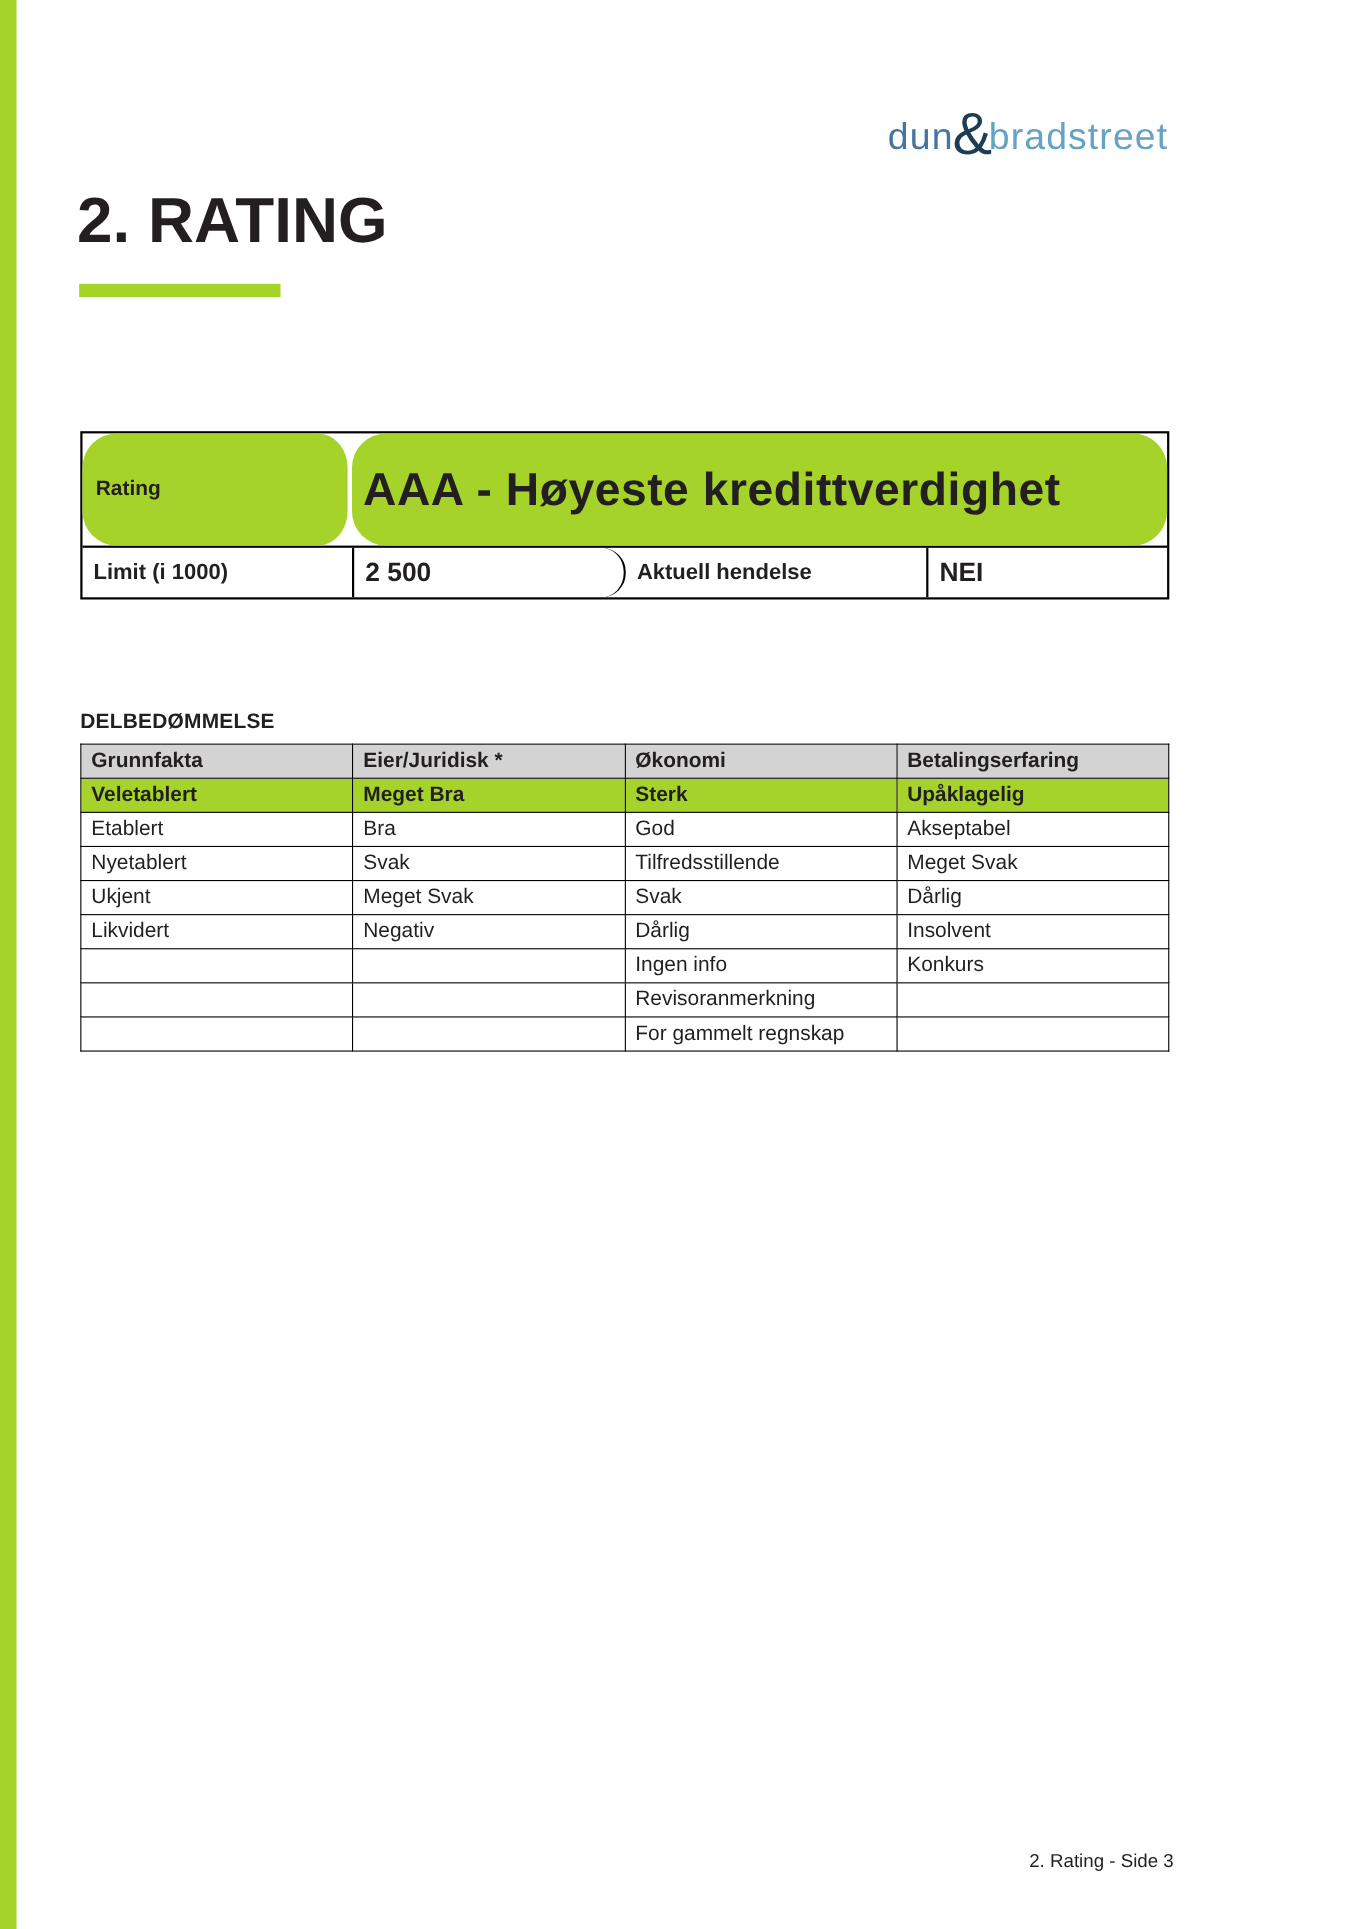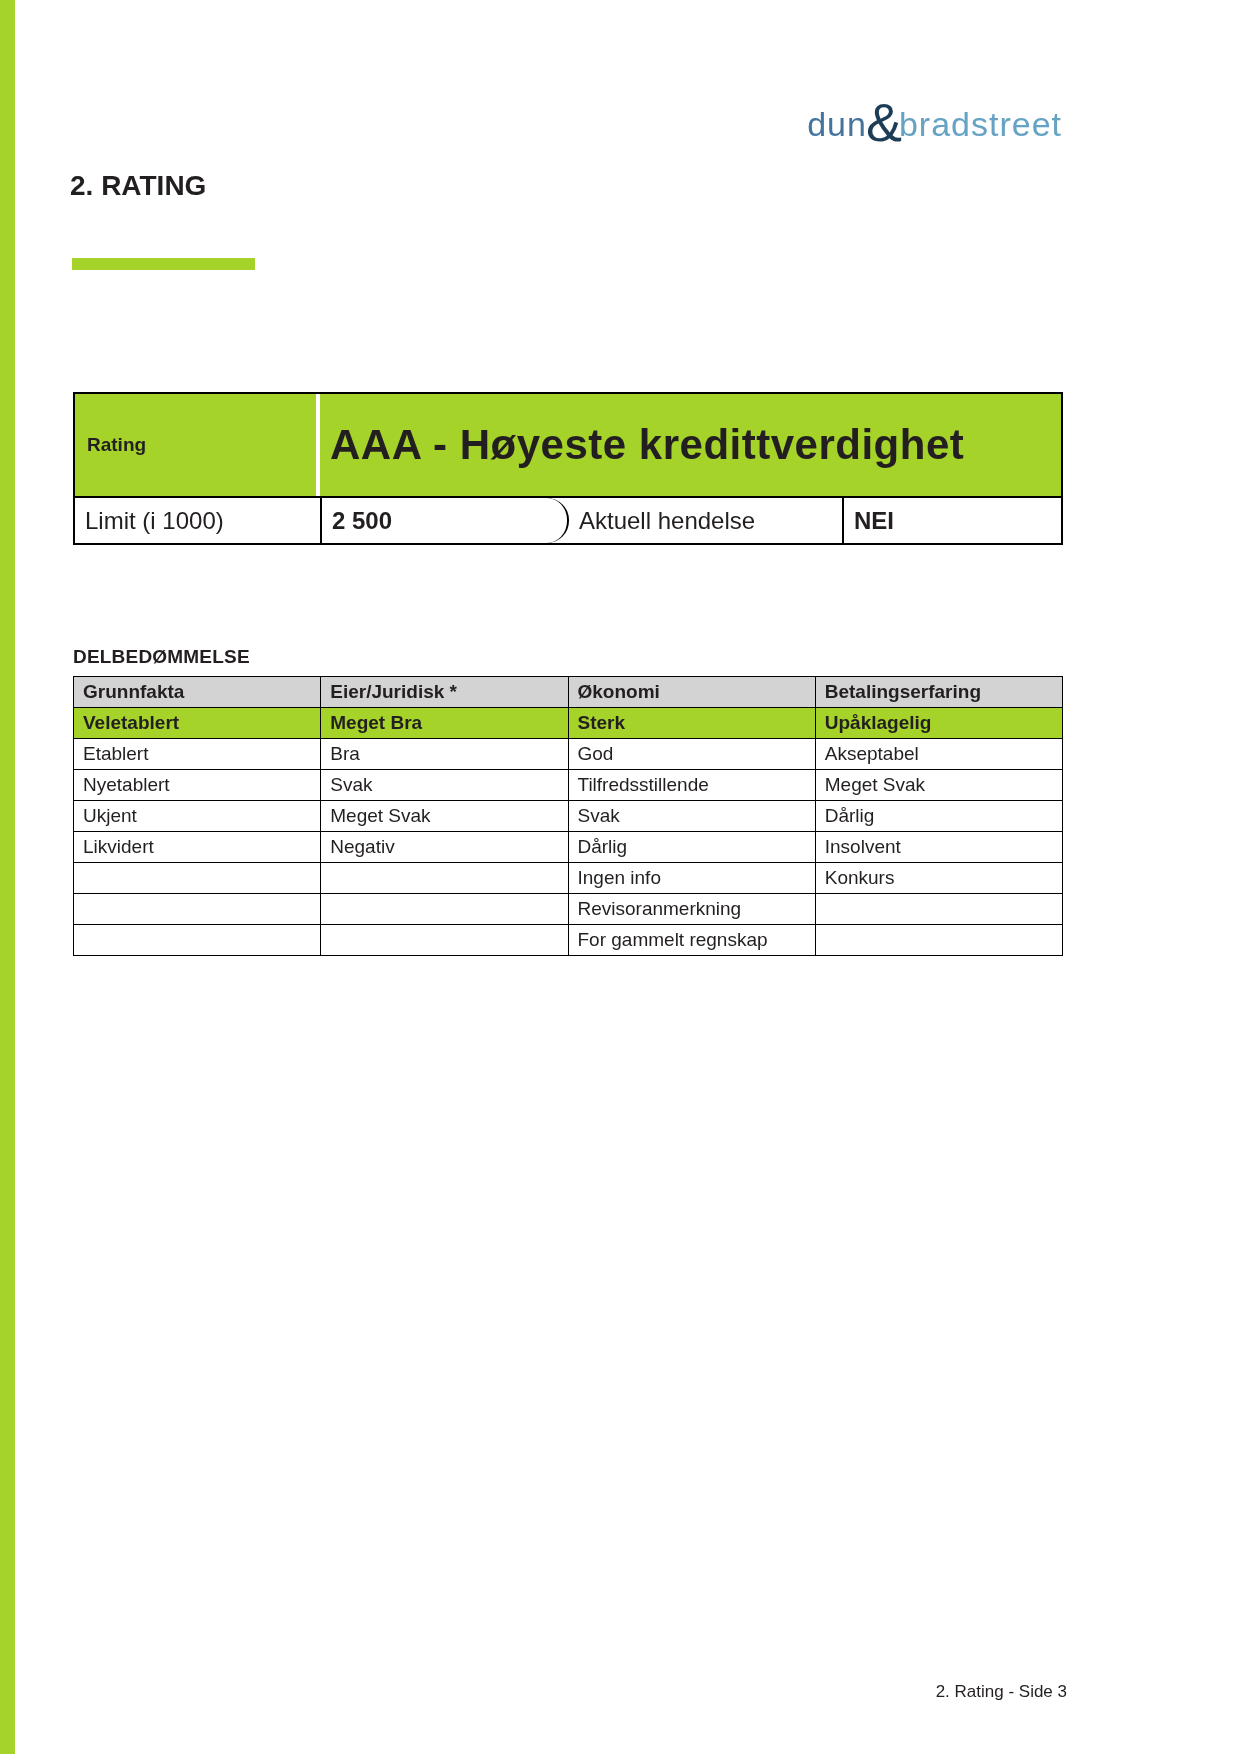--- a/index.html
+++ b/index.html
@@ -25,42 +25,42 @@
   .logo .dun{color:var(--logo-dun);}
   .logo .brad{color:var(--logo-brad);}
   .logo .amp{
     font-size:54px;font-weight:400;color:var(--logo-amp);
     position:relative;top:5px;margin:0 -3px 0 -1px;line-height:0;
   }
 
   
   .page-title{
     position:absolute;top:172px;left:70px;margin:0;
-    font-size:28px;font-weight:700;letter-spacing:0px;line-height:1;
+    font-size:58px;font-weight:700;letter-spacing:0px;line-height:1;
   }
   .title-underline{position:absolute;top:258px;left:72px;width:183px;height:12px;background:var(--lime);}
 
   
   .rating-table{
     position:absolute;top:392px;left:73px;width:990px;
     border:2px solid #000;box-sizing:border-box;background:#fff;
   }
   .rating-row1{display:flex;height:102px;}
-  .rating-row1 .cell{background:var(--lime);display:flex;align-items:center;box-sizing:border-box;}
+  .rating-row1 .cell{background:var(--lime);display:flex;align-items:center;box-sizing:border-box;border-radius:31px;}
   .rating-row1 .c1{width:245px;border-right:4px solid #fff;padding-left:12px;}
   .rating-row1 .c2{flex:1;padding-left:10px;}
   .rating-label{font-size:19px;font-weight:700;}
   .rating-value{font-size:42px;font-weight:700;letter-spacing:0.5px;}
   .rating-row2{display:flex;height:45px;border-top:2px solid #000;}
   .rating-row2 .cell{display:flex;align-items:center;box-sizing:border-box;padding-left:10px;}
   .rating-row2 .c1{width:247px;border-right:2px solid #000;}
   .rating-row2 .c2{width:247px;border-right:2px solid #000;border-radius:22px;}
   .rating-row2 .c3{width:275px;border-right:2px solid #000;}
   .rating-row2 .c4{flex:1;}
-  .small-label{font-size:24px;font-weight:400;}
+  .small-label{font-size:20px;font-weight:700;}
   .big-value{font-size:24px;font-weight:700;}
 
   
   .delb-title{position:absolute;top:646px;left:73px;margin:0;font-size:19px;font-weight:700;letter-spacing:0.2px;}
   .delb-table{
     position:absolute;top:676px;left:73px;width:990px;
     border-collapse:collapse;table-layout:fixed;
   }
   .delb-table td{
     border:1.5px solid #000;height:30px;padding:0 0 0 9px;

